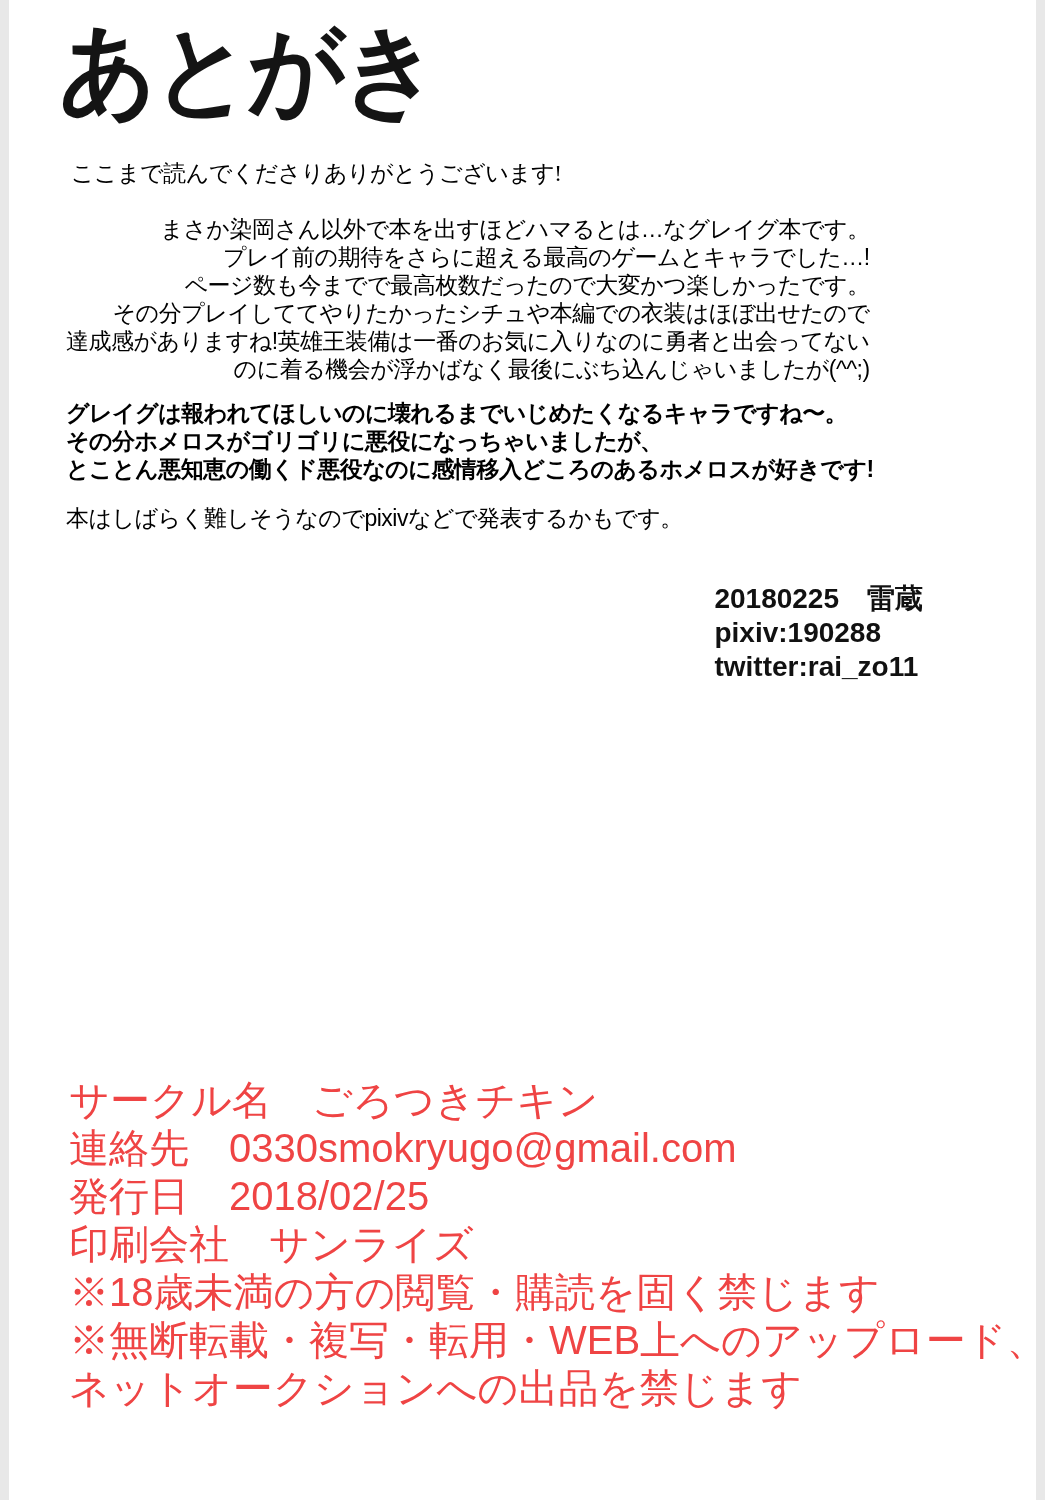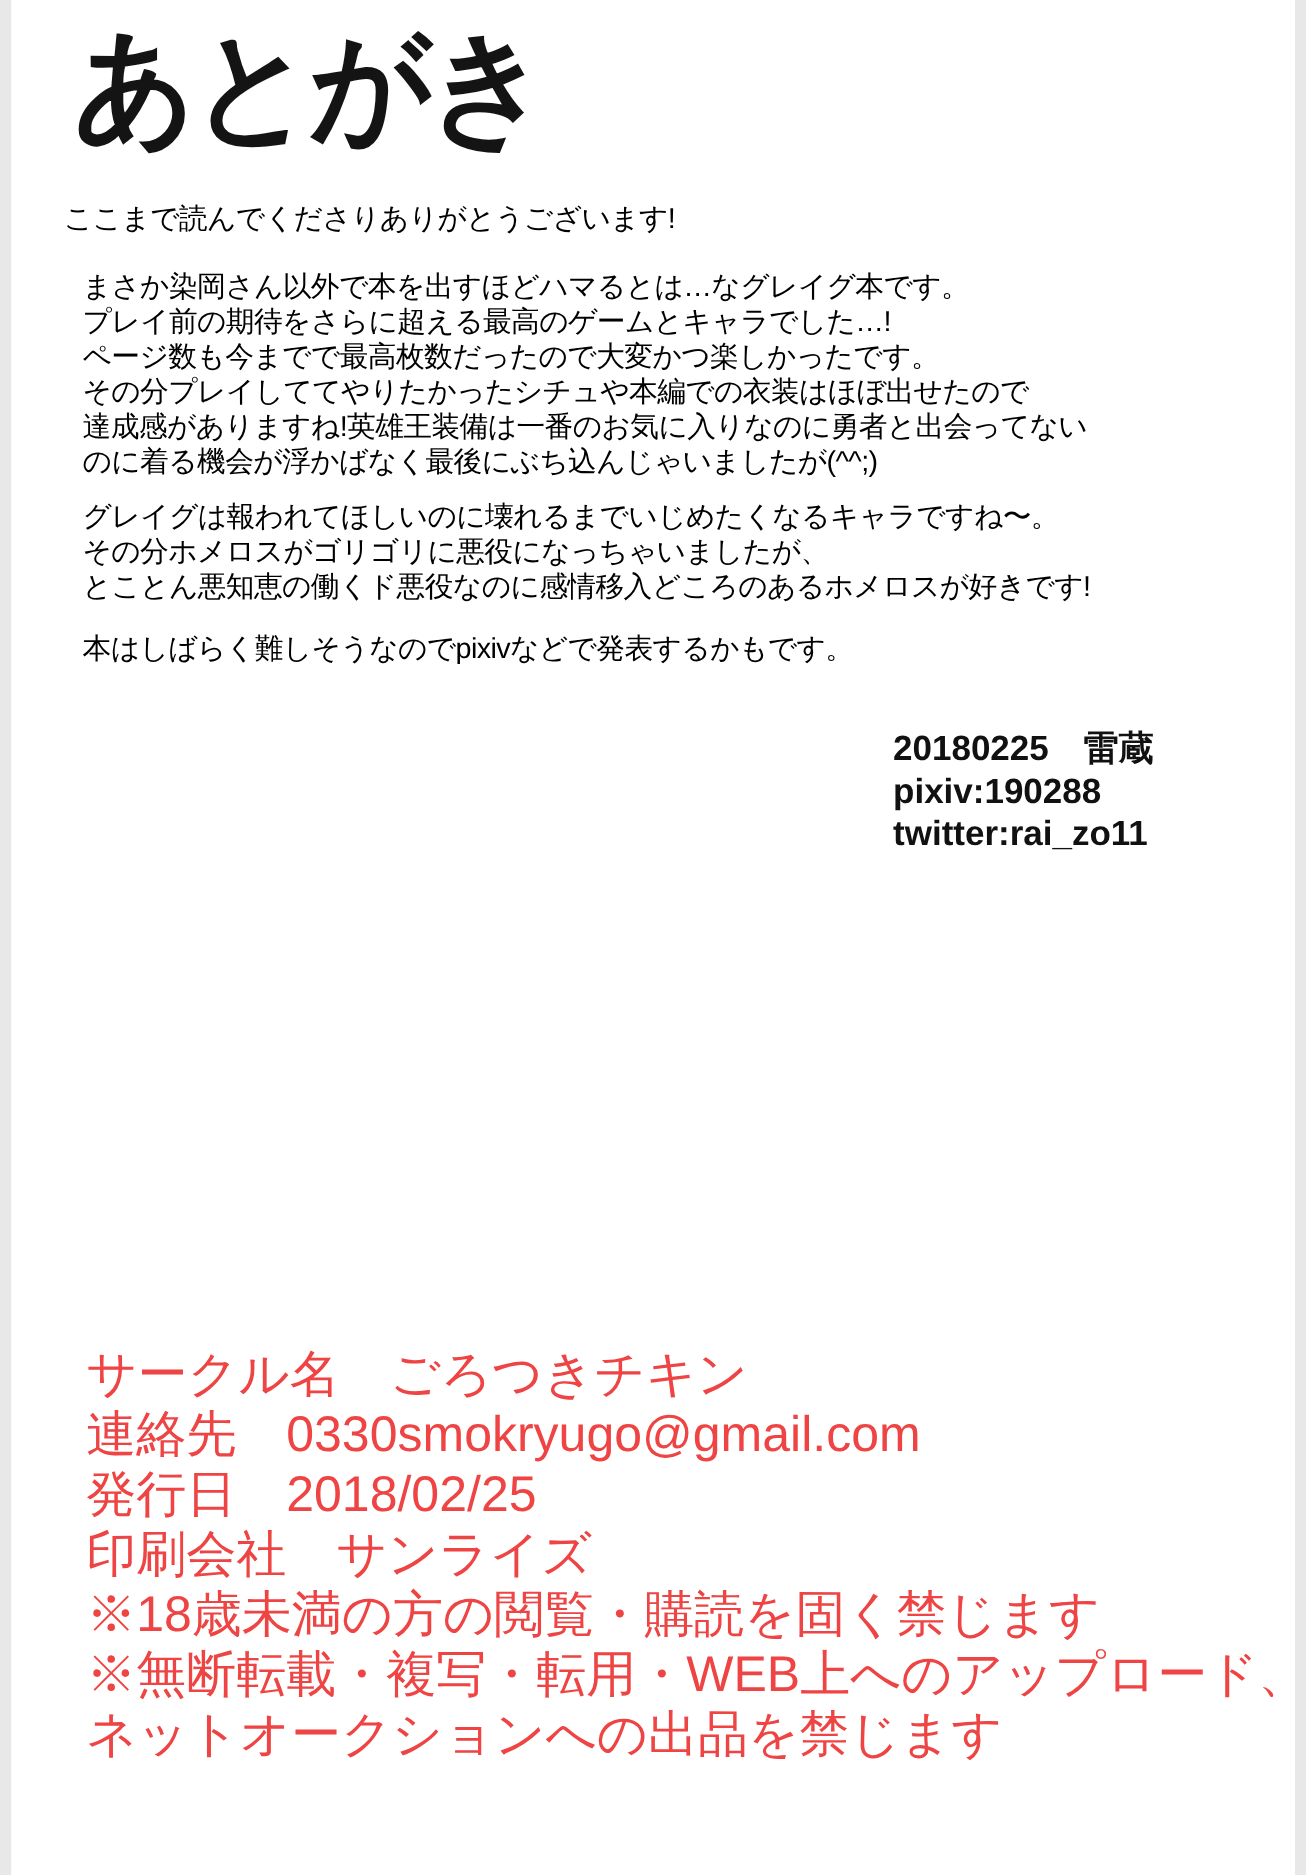--- a/index.html
+++ b/index.html
@@ -30,23 +30,23 @@
     transform: scaleY(1.04);
     transform-origin: left top;
   }
   .line {
     margin: 0;
     font-size: 23px;
     line-height: 28px;
     white-space: nowrap;
     letter-spacing: -0.5px;
   }
-  .greet   { position: absolute; top: 160px; left: 42px; }
-  .para-1  { position: absolute; top: 215px; left: 57px; }
-  .para-2  { position: absolute; top: 399px; left: 57px; }
+  .greet   { position: absolute; top: 160px; left: 62px; font-family: Liberation Serif, serif; }
+  .para-1  { position: absolute; top: 215px; left: 57px; text-align: right; }
+  .para-2  { position: absolute; top: 399px; left: 57px; font-weight: bold; }
   .para-3  { position: absolute; top: 504px; left: 57px; }
   
   .signature {
     position: absolute;
     top: 582px;
     right: 113px;
     text-align: left;
     color: #111111;
   }
   .signature p {

